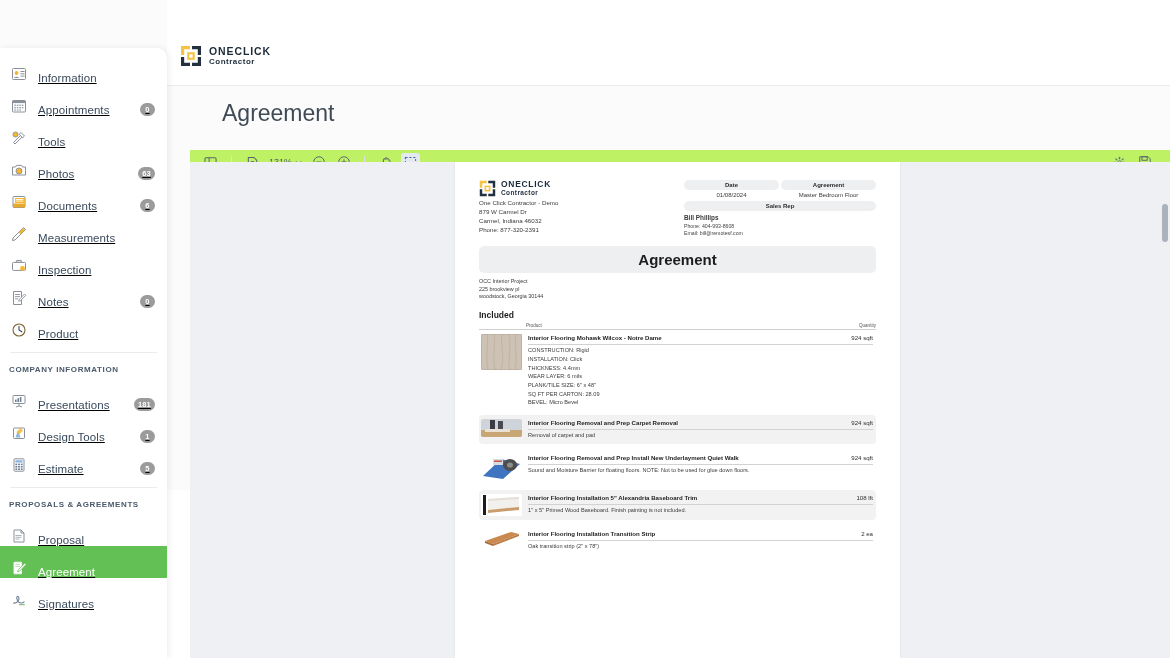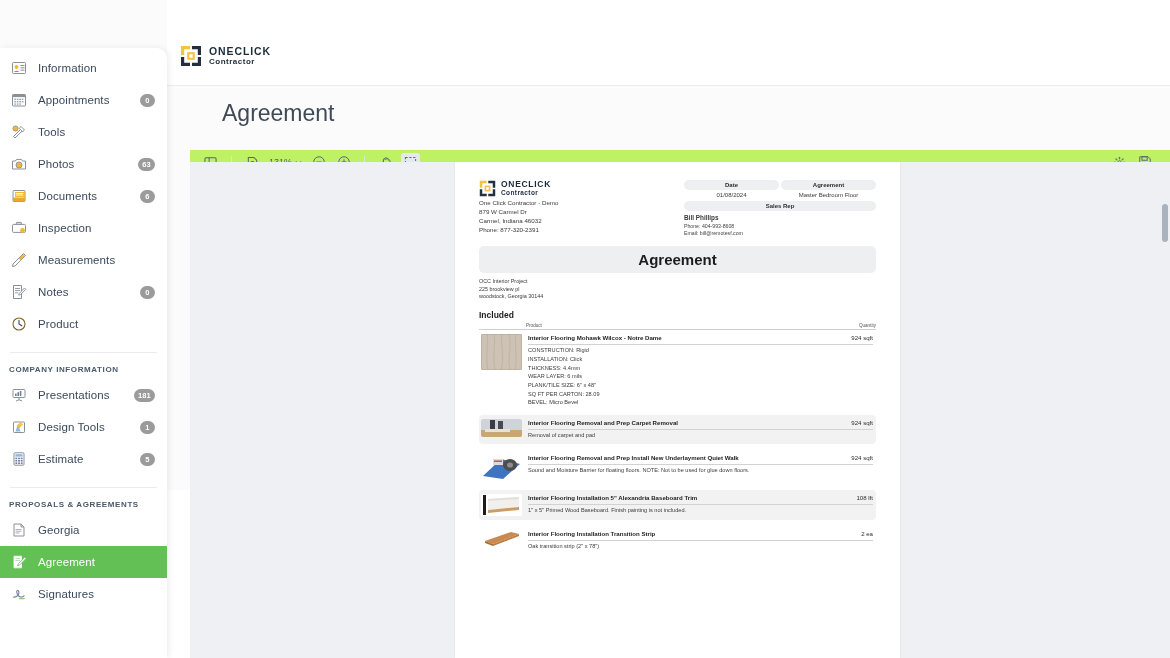--- a/index.html
+++ b/index.html
@@ -17,24 +17,25 @@
     width: 167px; height: 610px;
     background: #ffffff;
     border-top-right-radius: 10px;
     box-shadow: 2px 0 6px rgba(0,0,0,0.07);
     overflow: hidden;
     z-index: 5;
   }
   .nav-group { padding: 4px 0 6px 0; }
   .nav-item {
     position: relative;
-    display: flex; align-items: center;
+    display: flex; align-items: flex-end;
     height: 32px;
     padding: 0 12px 0 9px;
     cursor: pointer;
+    text-decoration: underline;
   }
   .nav-item .ico {
     width: 20px; height: 20px; flex: 0 0 20px;
     margin-right: 9px;
     display: flex; align-items: center; justify-content: center;
   }
   .nav-item .lbl {
     font-size: 11.5px; color: #3a4a5c; letter-spacing: .1px;
     white-space: nowrap; flex: 1 1 auto;
   }
@@ -286,36 +287,36 @@
             <path d="M3 10.5 h12 v4 h-12z" fill="#e8a92c"></path>
           </svg>
         </span>
         <span class="lbl">Documents</span>
         <span class="badge">6</span>
       </div>
 
       <div class="nav-item">
         <span class="ico">
           <svg width="18" height="18" viewBox="0 0 18 18">
+            <path d="M13.5 2.5 L15.5 4.5 L5 15 L2.5 15.5 L3 13 z" fill="#fff" stroke="#8a9099" stroke-width="1"></path>
+            <path d="M13.2 3 L15 4.8 L10.5 9.3 L8.7 7.5 z" fill="#f5b731"></path>
+          </svg>
+        </span>
+        <span class="lbl">Measurements</span>
+      </div>
+
+      <div class="nav-item">
+        <span class="ico">
+          <svg width="18" height="18" viewBox="0 0 18 18">
             <rect x="6.4" y="3.4" width="5" height="1.8" rx=".4" fill="none" stroke="#8a9099" stroke-width="1"></rect>
             <rect x="2.5" y="5.4" width="13" height="8" rx="1" fill="#fff" stroke="#8a9099" stroke-width="1"></rect>
             <circle cx="12.5" cy="11.5" r="2.4" fill="#f5b731"></circle>
           </svg>
         </span>
         <span class="lbl">Inspection</span>
-      </div>
-
-      <div class="nav-item">
-        <span class="ico">
-          <svg width="18" height="18" viewBox="0 0 18 18">
-            <path d="M13.5 2.5 L15.5 4.5 L5 15 L2.5 15.5 L3 13 z" fill="#fff" stroke="#8a9099" stroke-width="1"></path>
-            <path d="M13.2 3 L15 4.8 L10.5 9.3 L8.7 7.5 z" fill="#f5b731"></path>
-          </svg>
-        </span>
-        <span class="lbl">Measurements</span>
       </div>
 
       <div class="nav-item">
         <span class="ico">
           <svg width="18" height="18" viewBox="0 0 18 18">
             <path d="M3.5 2.5 h8 v13 h-8z" fill="#fff" stroke="#8a9099" stroke-width="1"></path>
             <rect x="5" y="5" width="5" height=".9" fill="#8a9099"></rect>
             <rect x="5" y="7.2" width="5" height=".9" fill="#8a9099"></rect>
             <rect x="5" y="9.4" width="3.2" height=".9" fill="#8a9099"></rect>
             <path d="M14.5 5 L15.8 6.3 L10.5 11.6 L8.7 12.2 L9.3 10.4 z" fill="#fff" stroke="#8a9099" stroke-width=".9"></path>
@@ -401,21 +402,21 @@
           <svg width="18" height="18" viewBox="0 0 18 18">
             <path d="M4 3 h7 l3 3 v9 h-10z" fill="#fff" stroke="#8a9099" stroke-width="1"></path>
             <path d="M11 3 v3 h3" fill="none" stroke="#8a9099" stroke-width="1"></path>
             <g fill="#9aa0a8">
                 <rect x="5.5" y="8" width="6" height=".8"></rect>
                 <rect x="5.5" y="9.8" width="6" height=".8"></rect>
                 <rect x="5.5" y="11.6" width="4" height=".8"></rect>
               </g>
           </svg>
         </span>
-        <span class="lbl">Georgia</span>
+        <span class="lbl">Proposal</span>
       </div>
 
       <div class="nav-item active">
         <span class="ico">
           <svg width="18" height="18" viewBox="0 0 18 18">
             <path d="M4 3.2 h7.5 v11.6 h-7.5z" fill="#fff" stroke="#e9f3e7" stroke-width="1"></path>
             <g fill="#aedba6">
                 <rect x="5.4" y="5.2" width="4.6" height=".8"></rect>
                 <rect x="5.4" y="7" width="4.6" height=".8"></rect>
               </g>

